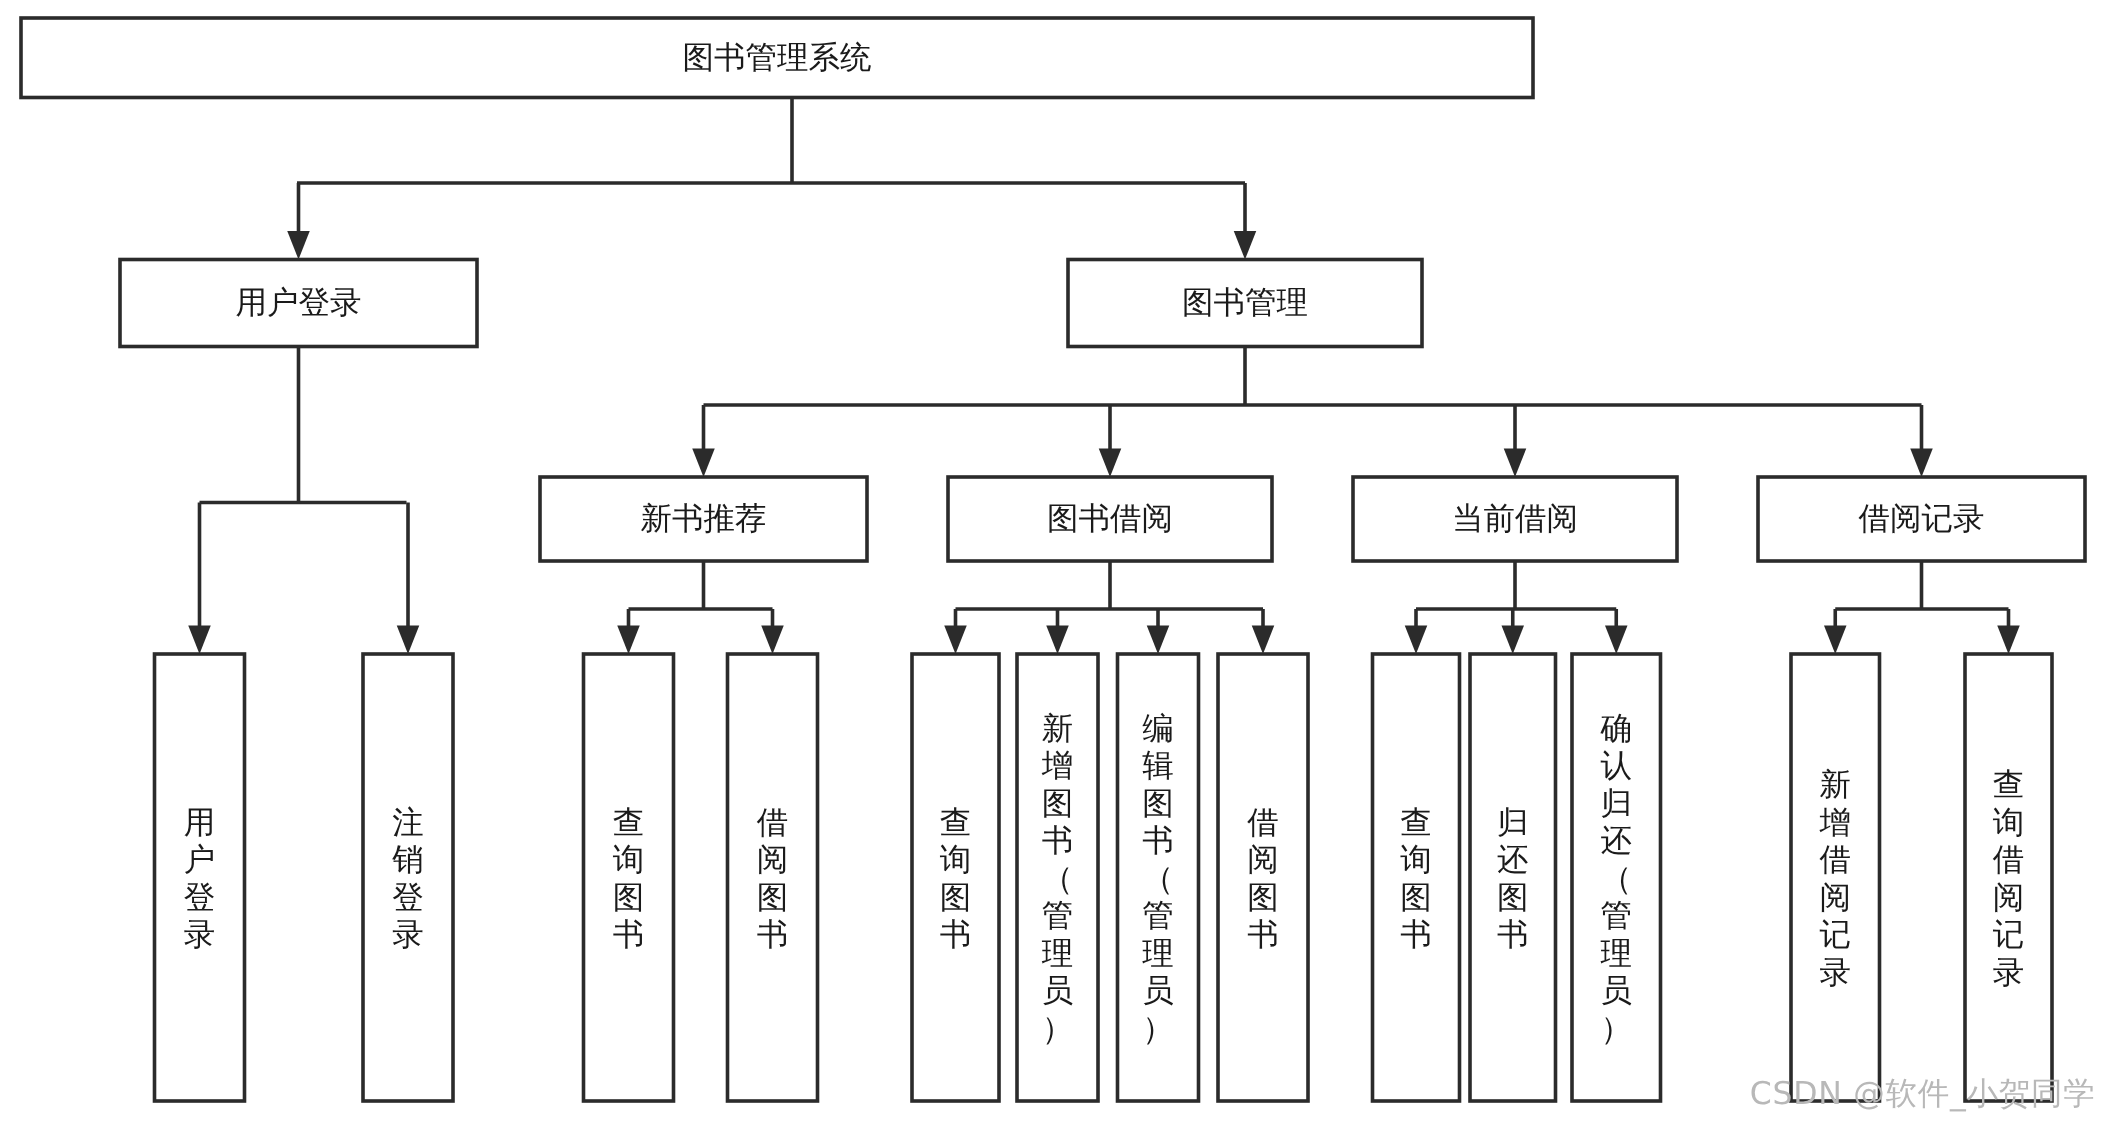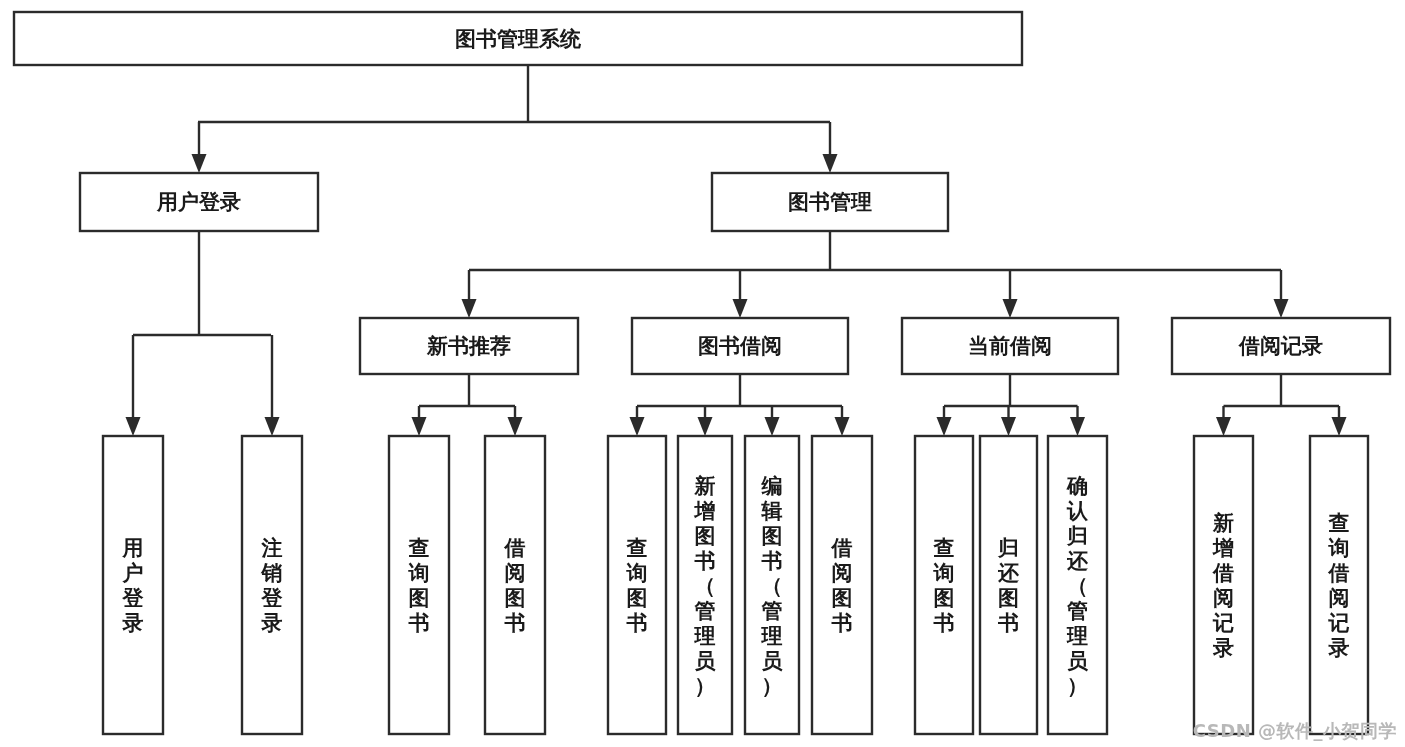--- a/index.html
+++ b/index.html
@@ -9,21 +9,20 @@
   }
   body {
     font-family: "DejaVu Sans", "Liberation Sans", sans-serif;
   }
   #stage {
     position: relative;
     width: 1405px;
     height: 747px;
     background: #ffffff;
     overflow: hidden;
-    font-weight: bold;
   }
   #chart-svg {
     position: absolute;
     left: 0;
     top: 0;
     width: 1405px;
     height: 747px;
   }
   .node-box {
     fill: #ffffff;
@@ -51,21 +50,21 @@
   }
   .arrow-head {
     fill: #2b2b2b;
     stroke: none;
   }
   .watermark {
     position: absolute;
     right: 8px;
     bottom: 4px;
     font-family: "DejaVu Sans", "Liberation Sans", sans-serif;
-    font-size: 18px;
+    font-size: 21px;
     color: #b8b8b8;
     letter-spacing: 0.5px;
     white-space: nowrap;
     pointer-events: none;
   }
 </style>
 </head>
 <body>
 
 <div id="stage">

